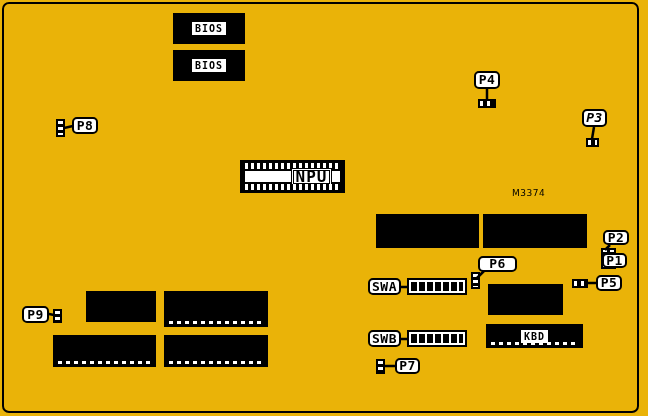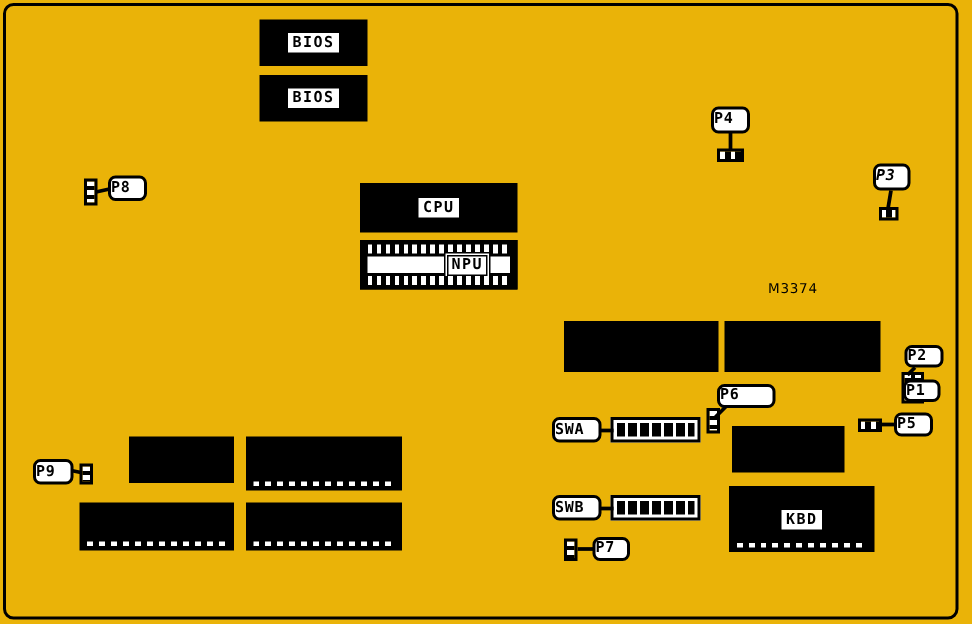--- a/index.html
+++ b/index.html
@@ -15,25 +15,25 @@
   
   .pinrow-dash{position:absolute;left:5px;right:5px;bottom:3px;height:3px;
                background:repeating-linear-gradient(90deg,#fff 0 4px,transparent 4px 8px);}
   
   .socket{background:#000;border:2px solid #000;}
   .socket-pins{position:absolute;left:3px;right:3px;height:6px;
                background:repeating-linear-gradient(90deg,#fff 0 3px,#000 3px 6px);}
   .socket-band{position:absolute;left:3px;right:3px;top:9px;bottom:9px;background:#fff;
                display:flex;align-items:center;justify-content:center;}
   .socket-label{background:#fff;border:1px solid #000;box-shadow:0 0 0 1px #fff,0 0 0 2px #000;
-                font-weight:bold;font-size:10px;line-height:12px;padding:0 2px;letter-spacing:1px;margin-left:38px;}
+                font-weight:bold;font-size:16px;line-height:12px;padding:0 2px;letter-spacing:1px;margin-left:38px;}
   
   .tag{background:#fff;border:2px solid #000;border-radius:5px;color:#000;
-       display:flex;align-items:center;
-       font-weight:bold;font-size:10px;line-height:10px;letter-spacing:0.5px;z-index:3;}
+       display:flex;align-items:center;justify-content:center;
+       font-weight:bold;font-size:13px;line-height:10px;letter-spacing:0.5px;z-index:3;}
   
   .conn-v{border:2px solid #000;background:repeating-linear-gradient(180deg,#fff 0 3px,#000 3px 6px);}
   .conn-h{border:2px solid #000;background:repeating-linear-gradient(90deg,#fff 0 3px,#000 3px 7px);}
   .conn-dual{border:2px solid #000;
              background-image:linear-gradient(90deg,rgba(0,0,0,0) 0 4px,#000 4px 7px,rgba(0,0,0,0) 7px),
                               repeating-linear-gradient(180deg,#fff 0 2px,#000 2px 5px);}
   
   .dip{background:#fff;border:2px solid #000;padding:2px;}
   .dip-inner{width:100%;height:100%;
              background:repeating-linear-gradient(90deg,#000 0 6px,#fff 6px 8px);}
@@ -64,23 +64,20 @@
     </g>
   </svg>
 
   <div class="abs chip" style="left:173px;top:13px;width:72px;height:31px;">
     <span class="chip-label">BIOS</span>
   </div>
   <div class="abs chip" style="left:173px;top:50px;width:72px;height:31px;">
     <span class="chip-label">BIOS</span>
   </div>
 
-  <div class="abs chip" style="left:240px;top:122px;width:105px;height:33px;">
-    <span class="chip-label">CPU</span>
-  </div>
 
   <div class="abs socket" style="left:240px;top:160px;width:105px;height:33px;">
     <div class="socket-pins" style="top:1px;"></div>
     <div class="socket-band">
       <span class="socket-label">NPU</span>
     </div>
     <div class="socket-pins" style="bottom:1px;"></div>
   </div>
 
   <div class="abs tag" style="left:474px;top:71px;width:26px;height:18px;">
@@ -129,21 +126,21 @@
     <div class="dip-inner"></div>
   </div>
 
   <div class="abs tag" style="left:368px;top:330px;width:33px;height:17px;">
     <span>SWB</span>
   </div>
   <div class="abs dip" style="left:407px;top:330px;width:60px;height:17px;">
     <div class="dip-inner"></div>
   </div>
 
-  <div class="abs chip" style="left:486px;top:324px;width:97px;height:44px;">
+  <div class="abs chip" style="left:486px;top:324px;width:97px;height:24px;">
     <span class="chip-label">KBD</span>
     <div class="pinrow-dash"></div>
   </div>
 
   <div class="abs conn-v" style="left:376px;top:359px;width:9px;height:15px;"></div>
   <div class="abs tag" style="left:395px;top:358px;width:25px;height:16px;">
     <span>P7</span>
   </div>
 
   <div class="abs tag" style="left:22px;top:306px;width:27px;height:17px;">

